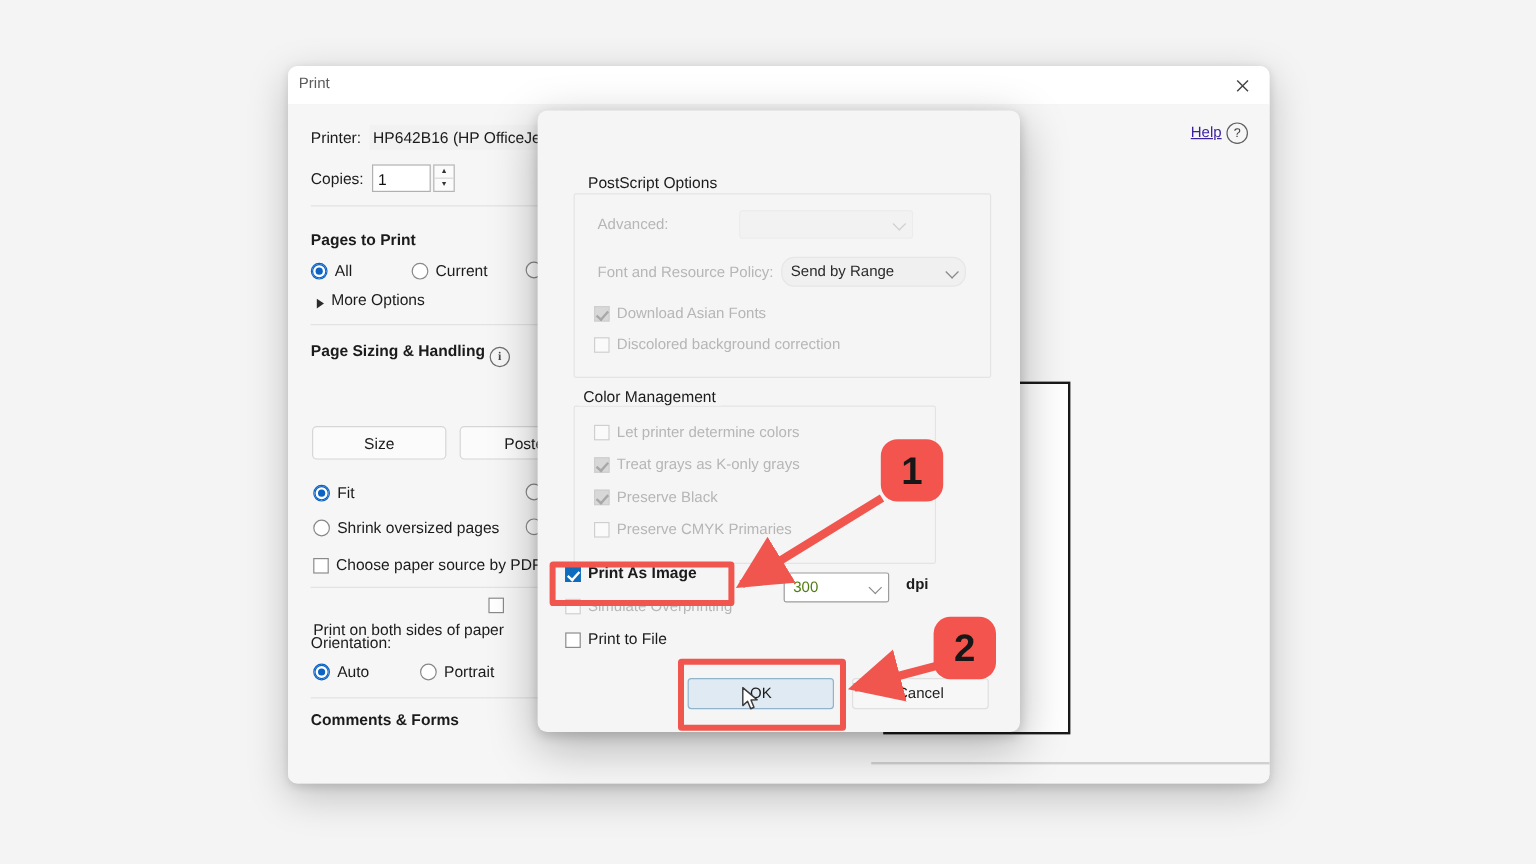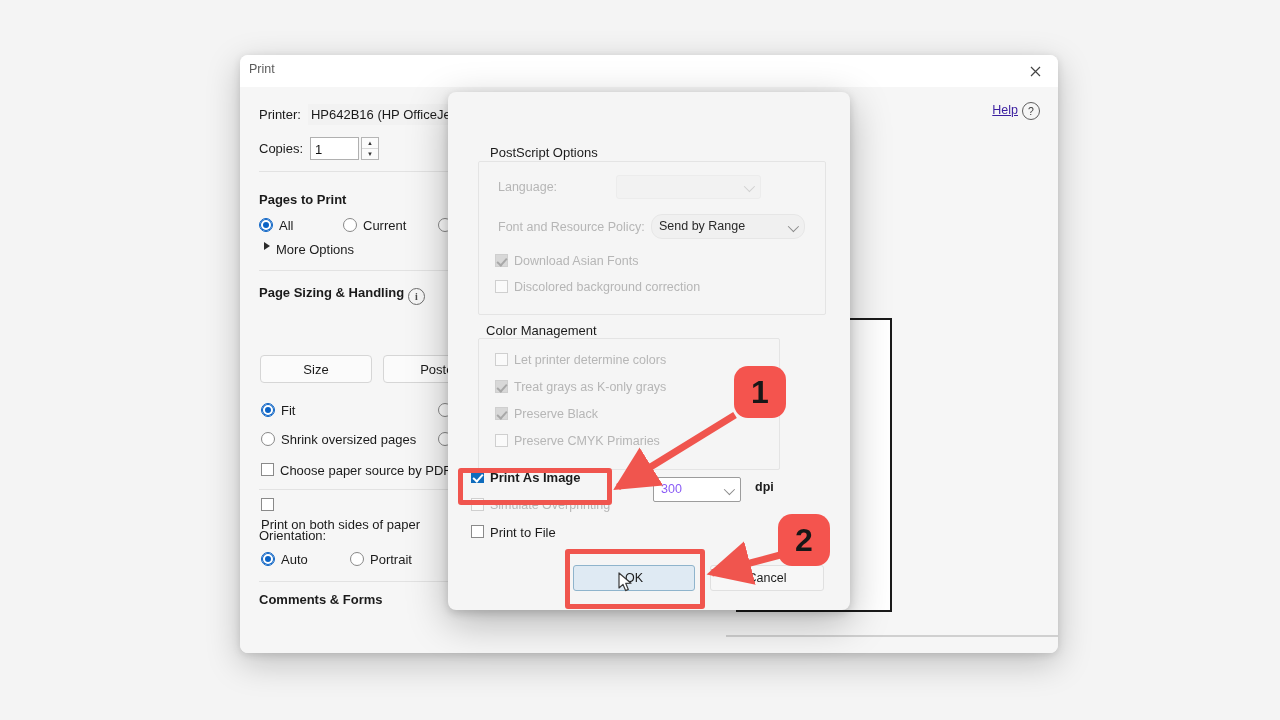--- a/index.html
+++ b/index.html
@@ -100,21 +100,21 @@
   .ckbox {
     width: 13px; height: 13px; border: 1px solid #8a8a8a; background: #fff;
     box-sizing: border-box; display: inline-block; vertical-align: -2px;
   }
   .ckbox.on { background: #0f6cbd; border-color: #0f6cbd; position: relative; }
   .ckbox.on::after {
     content: ""; position: absolute; left: 3px; top: 0.5px;
     width: 4px; height: 8px; border: solid #fff;
     border-width: 0 2px 2px 0; transform: rotate(42deg);
   }
-  .opt { position: absolute; font-size: 13px; color: #1b1b1b; display: flex; align-items: flex-start; gap: 6px; }
+  .opt { position: absolute; font-size: 13px; color: #1b1b1b; display: flex; align-items: flex-end; gap: 6px; }
 
   .pill-btn {
     position: absolute; height: 28px;
     background: #fbfbfb; border: 1px solid #d6d6d6; border-radius: 4px;
     font-size: 13px; color: #1b1b1b;
     display: flex; align-items: center; justify-content: center;
     box-sizing: border-box;
   }
   .info-i {
     display: inline-flex; width: 15px; height: 15px; border-radius: 50%;
@@ -199,21 +199,21 @@
   }
   .chev {
     position: absolute; right: 8px; top: 50%; margin-top: -3px;
     width: 7px; height: 7px; border-right: 1.6px solid #8a8a8a;
     border-bottom: 1.6px solid #8a8a8a; transform: rotate(45deg) translateY(-2px);
   }
   .chev.faint { border-color: #d0d0d0; }
   .dpi-combo {
     position: absolute; left: 653px; top: 477px; width: 88px; height: 25px;
     background: #fff; border: 1px solid #9c9c9c; border-radius: 2px;
-    box-sizing: border-box; font-size: 12.5px; color: #8b5cf6;
+    box-sizing: border-box; font-size: 12.5px; color: #4d7c0f;
     padding-left: 7px; line-height: 23px;
   }
   .adv-btn {
     position: absolute; height: 26px;
     border-radius: 3px; box-sizing: border-box;
     font-size: 12.5px; color: #1b1b1b;
     display: flex; align-items: center; justify-content: center;
   }
   .ok-btn {
     left: 573px; top: 565px; width: 122px;
@@ -359,21 +359,21 @@
       <div class="slider-track"></div>
 
     </div>
   </div>
 
   <div class="adv-dialog">
 
     <div class="group-box" style="left:30px; top:69px; width:346px; height:152px;"></div>
     <div class="group-title" style="left:38px; top:53px;">PostScript Options</div>
 
-    <div class="plain dim" style="left:50px; top:88px; font-size:12.5px;">Language:</div>
+    <div class="plain dim" style="left:50px; top:88px; font-size:12.5px;">Advanced:</div>
     <div class="combo-dim" style="left:168px; top:83px; width:145px;">
       <span></span>
       <span class="chev faint"></span>
     </div>
 
     <div class="plain dim" style="left:50px; top:128px; font-size:12.5px;">Font and Resource Policy:</div>
     <div class="combo-mid" style="left:203px; top:122px; width:154px;">
       <span>Send by Range</span>
       <span class="chev"></span>
     </div>

